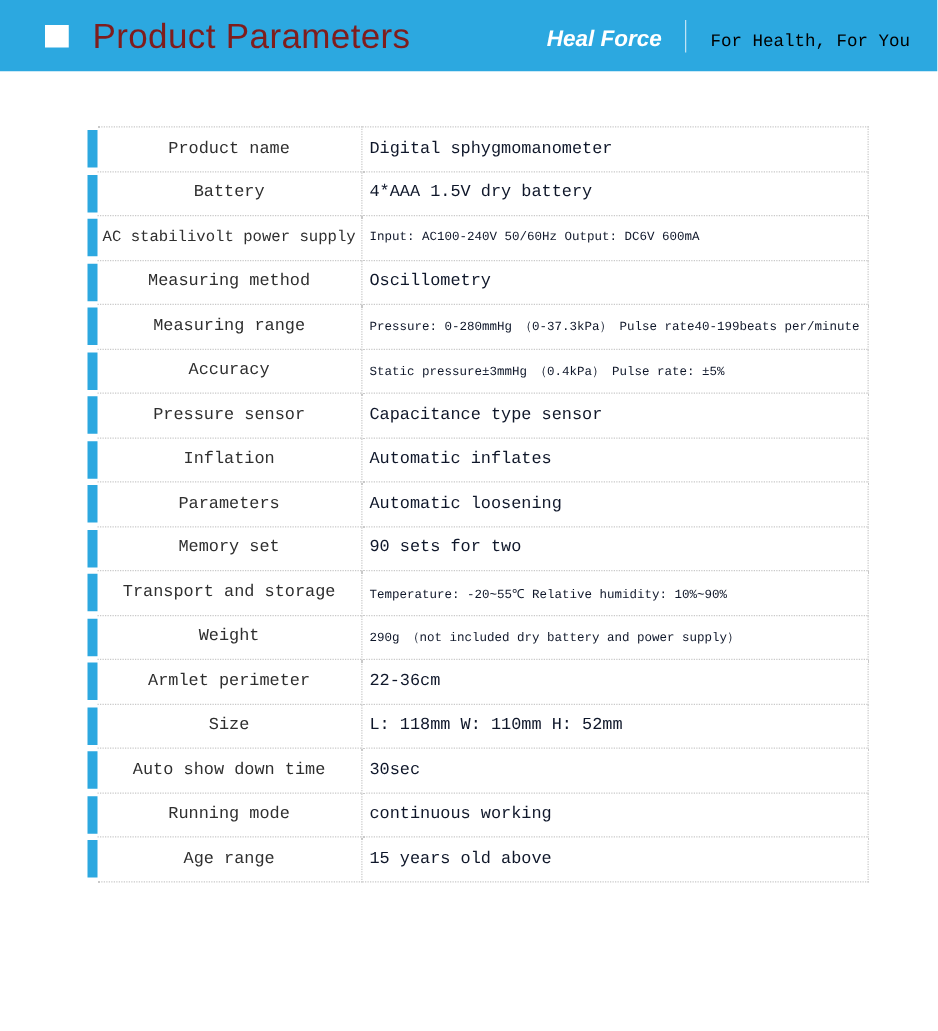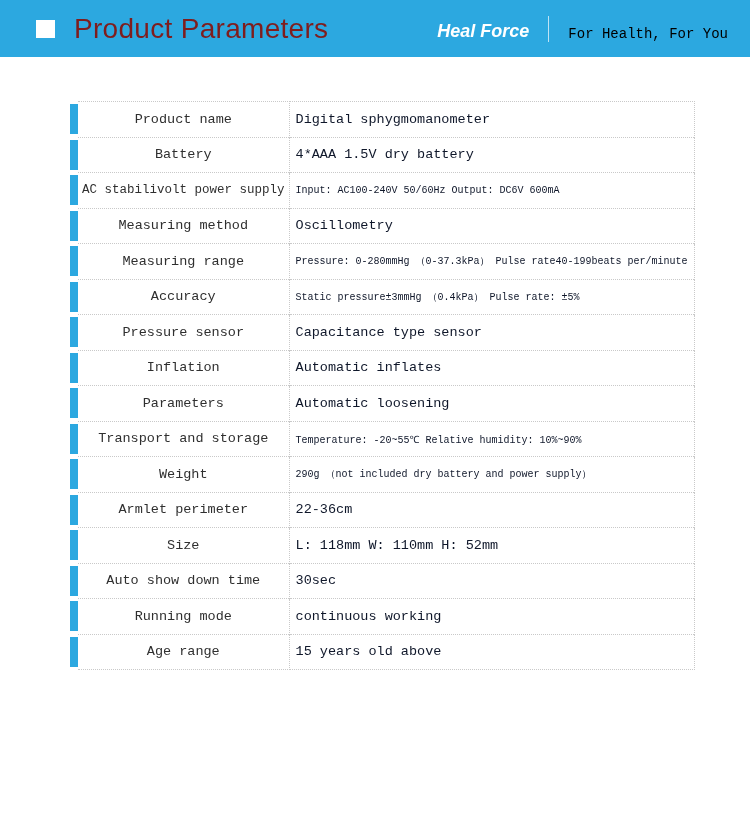--- a/index.html
+++ b/index.html
@@ -216,20 +216,28 @@
           </td>
           <td class="gap-cell"></td>
           <td class="label-cell">Parameters</td>
           <td class="value-cell">Automatic loosening</td>
         </tr>
         <tr class="spec-row">
           <td class="accent-cell">
             <div class="accent-bar"></div>
           </td>
           <td class="gap-cell"></td>
+          <td class="label-cell">Memory set</td>
+          <td class="value-cell">90 sets for two</td>
+        </tr>
+        <tr class="spec-row">
+          <td class="accent-cell">
+            <div class="accent-bar"></div>
+          </td>
+          <td class="gap-cell"></td>
           <td class="label-cell">Transport and storage</td>
           <td class="value-cell sm">Temperature: -20~55℃   Relative humidity: 10%~90%</td>
         </tr>
         <tr class="spec-row">
           <td class="accent-cell">
             <div class="accent-bar"></div>
           </td>
           <td class="gap-cell"></td>
           <td class="label-cell">Weight</td>
           <td class="value-cell sm">290g （not included dry battery and power supply）</td>

